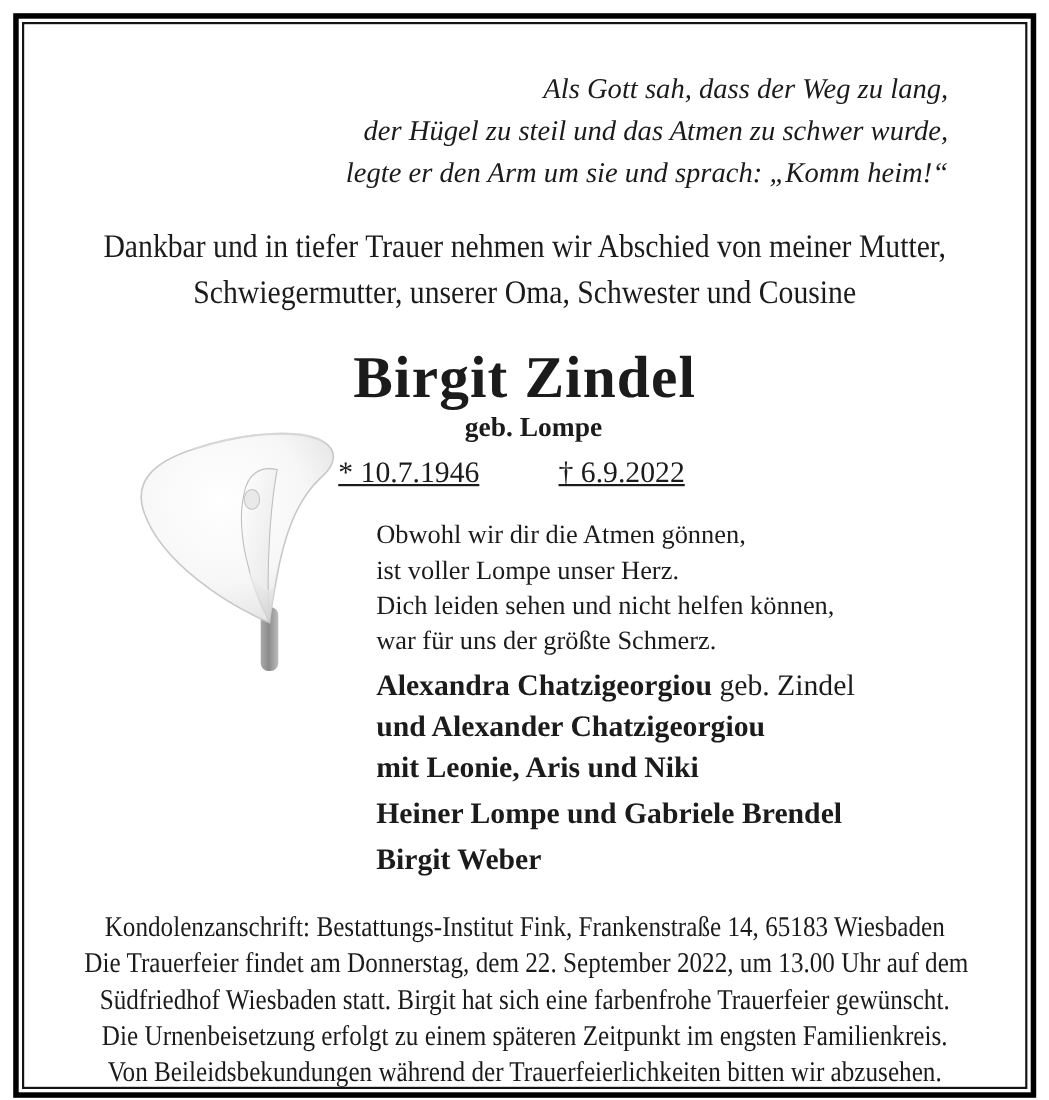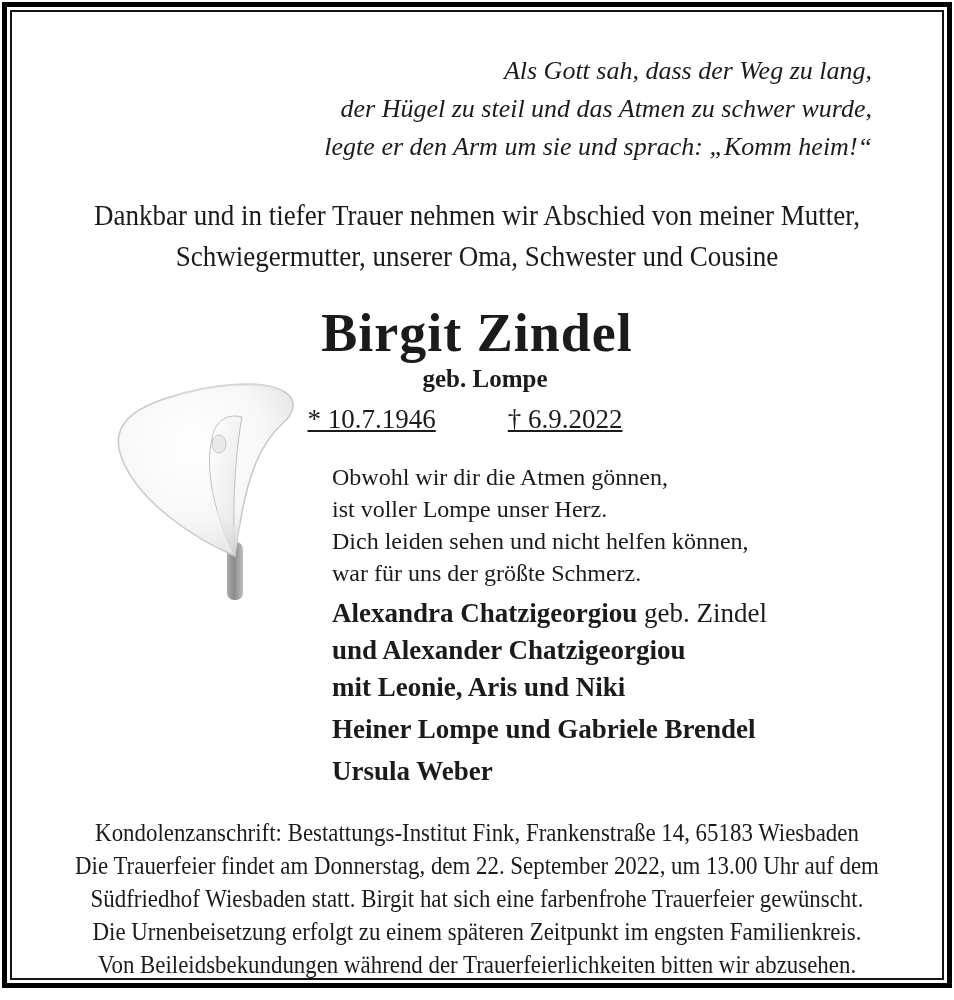--- a/index.html
+++ b/index.html
@@ -8,21 +8,21 @@
     background: #ffffff;
   }
   body {
     width: 954px;
     height: 1000px;
     overflow: hidden;
     font-family: "Liberation Serif", "DejaVu Serif", serif;
     color: #1b1b1b;
   }
   .frame-outer {
-    margin: 2px;
+    margin: 12px;
     border: 5px solid #000000;
     height: calc(1000px - 2*2px - 2*5px);
     box-sizing: border-box;
   }
   .frame-inner {
     margin: 3px;
     border: 2px solid #141414;
     height: calc(100% - 2*3px);
     box-sizing: border-box;
     position: relative;
@@ -206,21 +206,21 @@
         <div>war für uns der größte Schmerz.</div>
       </div>
 
       <div class="mourners">
         <div>
           <span>Alexandra Chatzigeorgiou</span><span class="regular"> geb. Zindel</span>
         </div>
         <div>und Alexander Chatzigeorgiou</div>
         <div>mit Leonie, Aris und Niki</div>
         <div class="mourner-gap">Heiner Lompe und Gabriele Brendel</div>
-        <div class="mourner-gap">Ursula Weber</div>
+        <div class="mourner-gap">Birgit Weber</div>
       </div>
 
       <div class="footer">
         <span class="condensed-line">Kondolenzanschrift: Bestattungs-Institut Fink, Frankenstraße 14, 65183 Wiesbaden</span>
         <span class="condensed-line">Die Trauerfeier findet am Donnerstag, dem 22. September 2022, um 13.00 Uhr auf dem</span>
         <span class="condensed-line">Südfriedhof Wiesbaden statt. Birgit hat sich eine farbenfrohe Trauerfeier gewünscht.</span>
         <span class="condensed-line">Die Urnenbeisetzung erfolgt zu einem späteren Zeitpunkt im engsten Familienkreis.</span>
         <span class="condensed-line">Von Beileidsbekundungen während der Trauerfeierlichkeiten bitten wir abzusehen.</span>
       </div>
 

